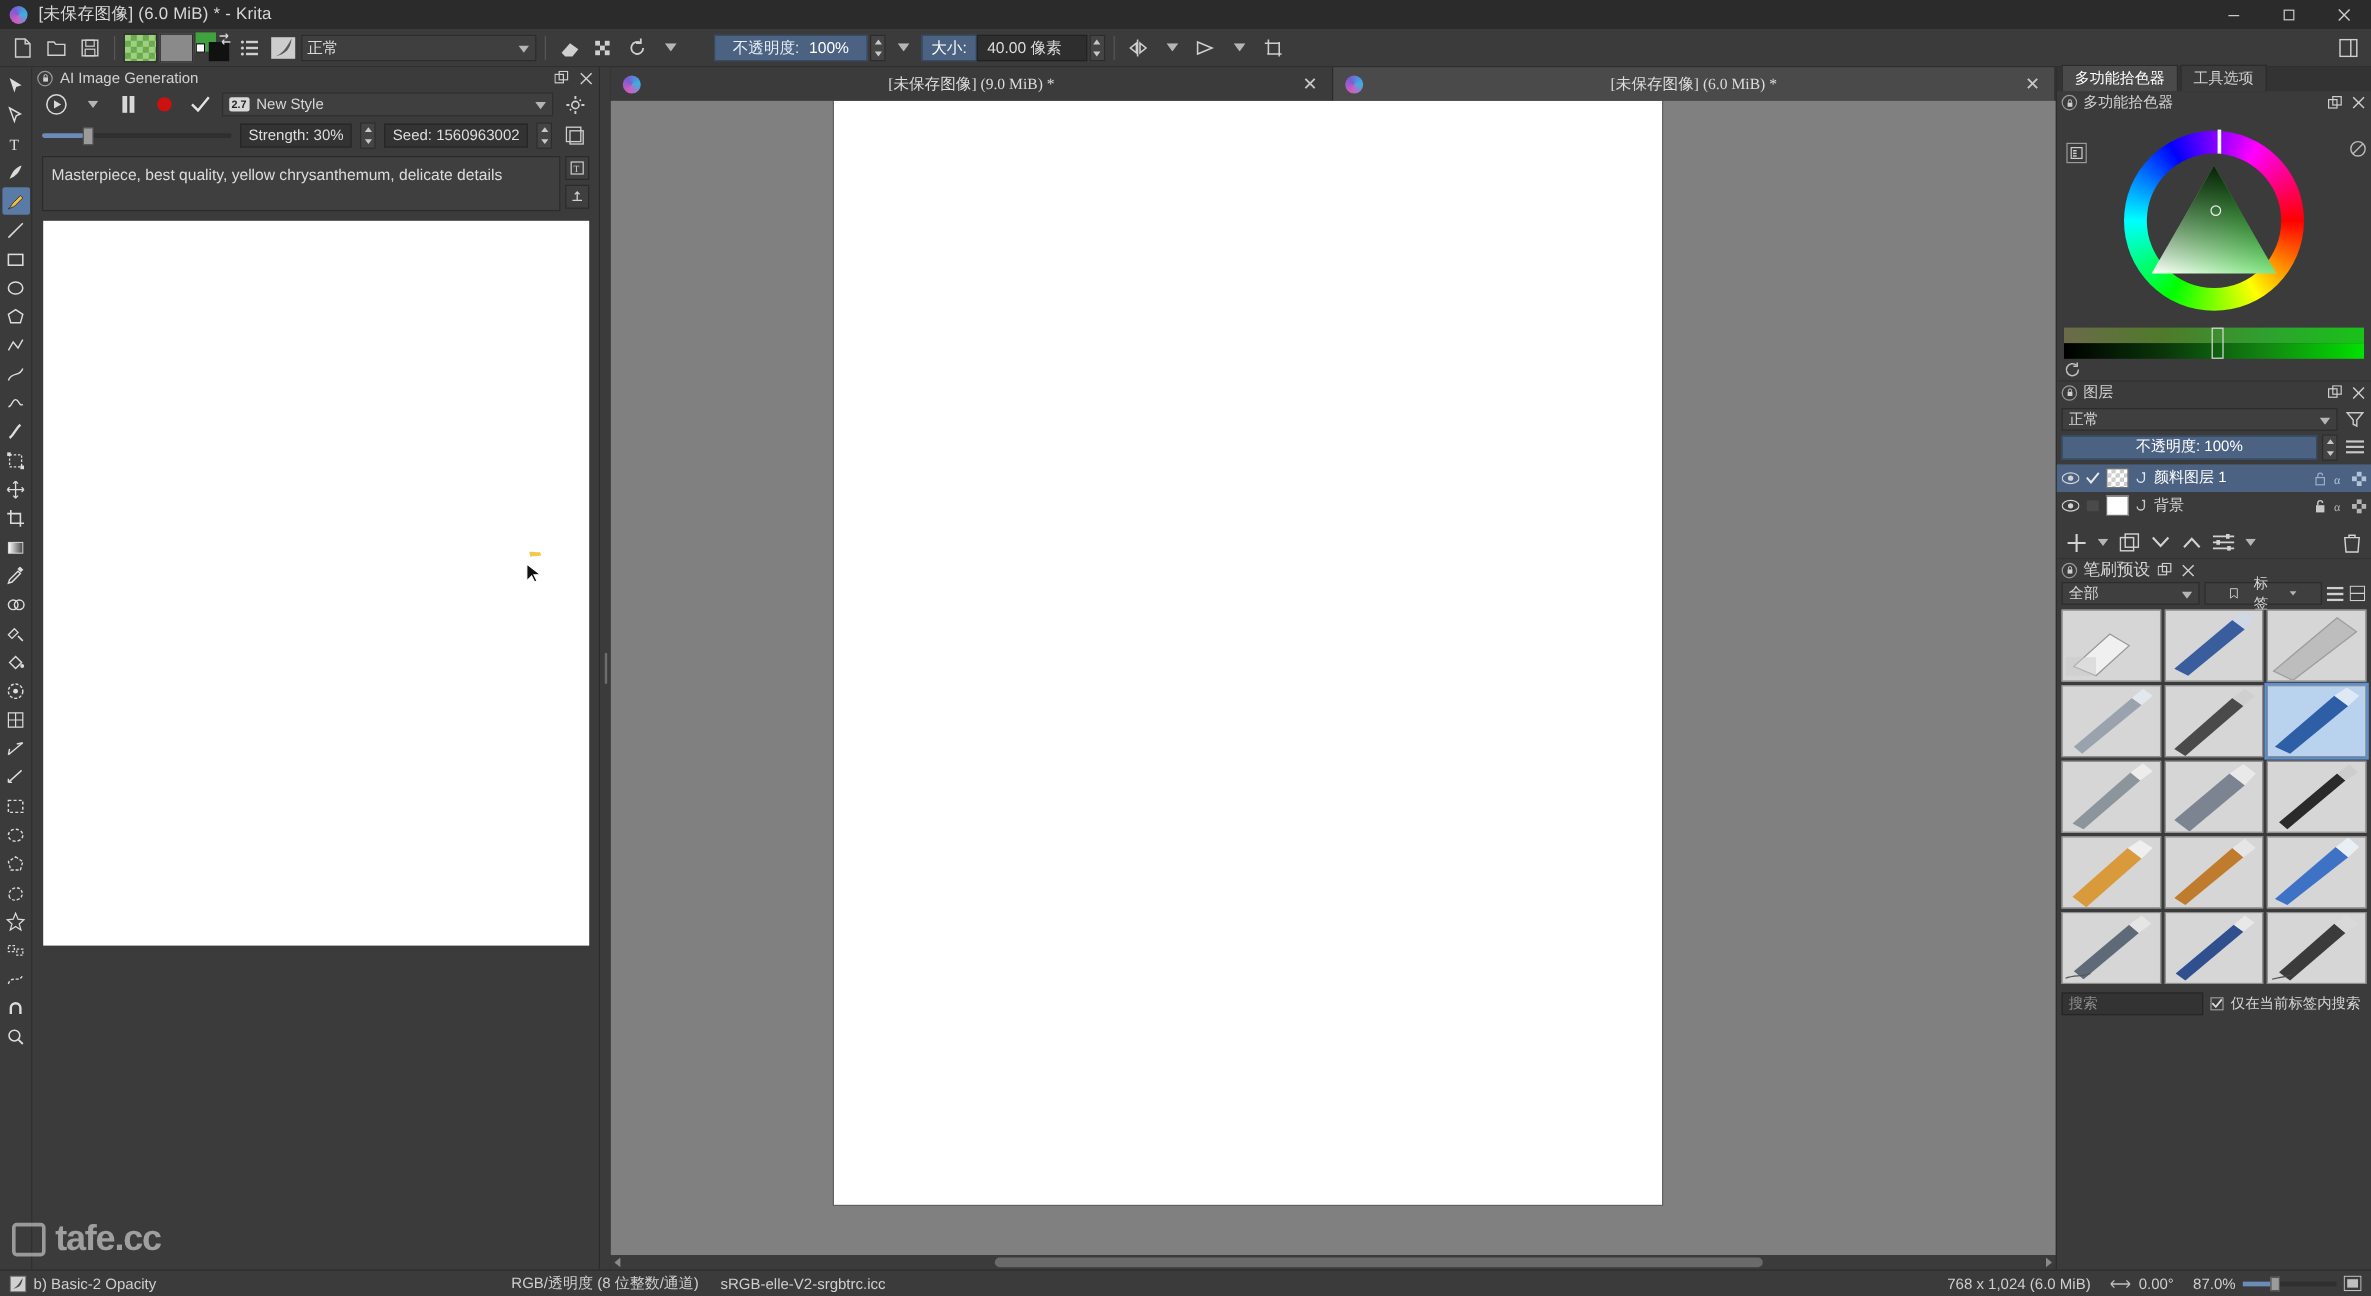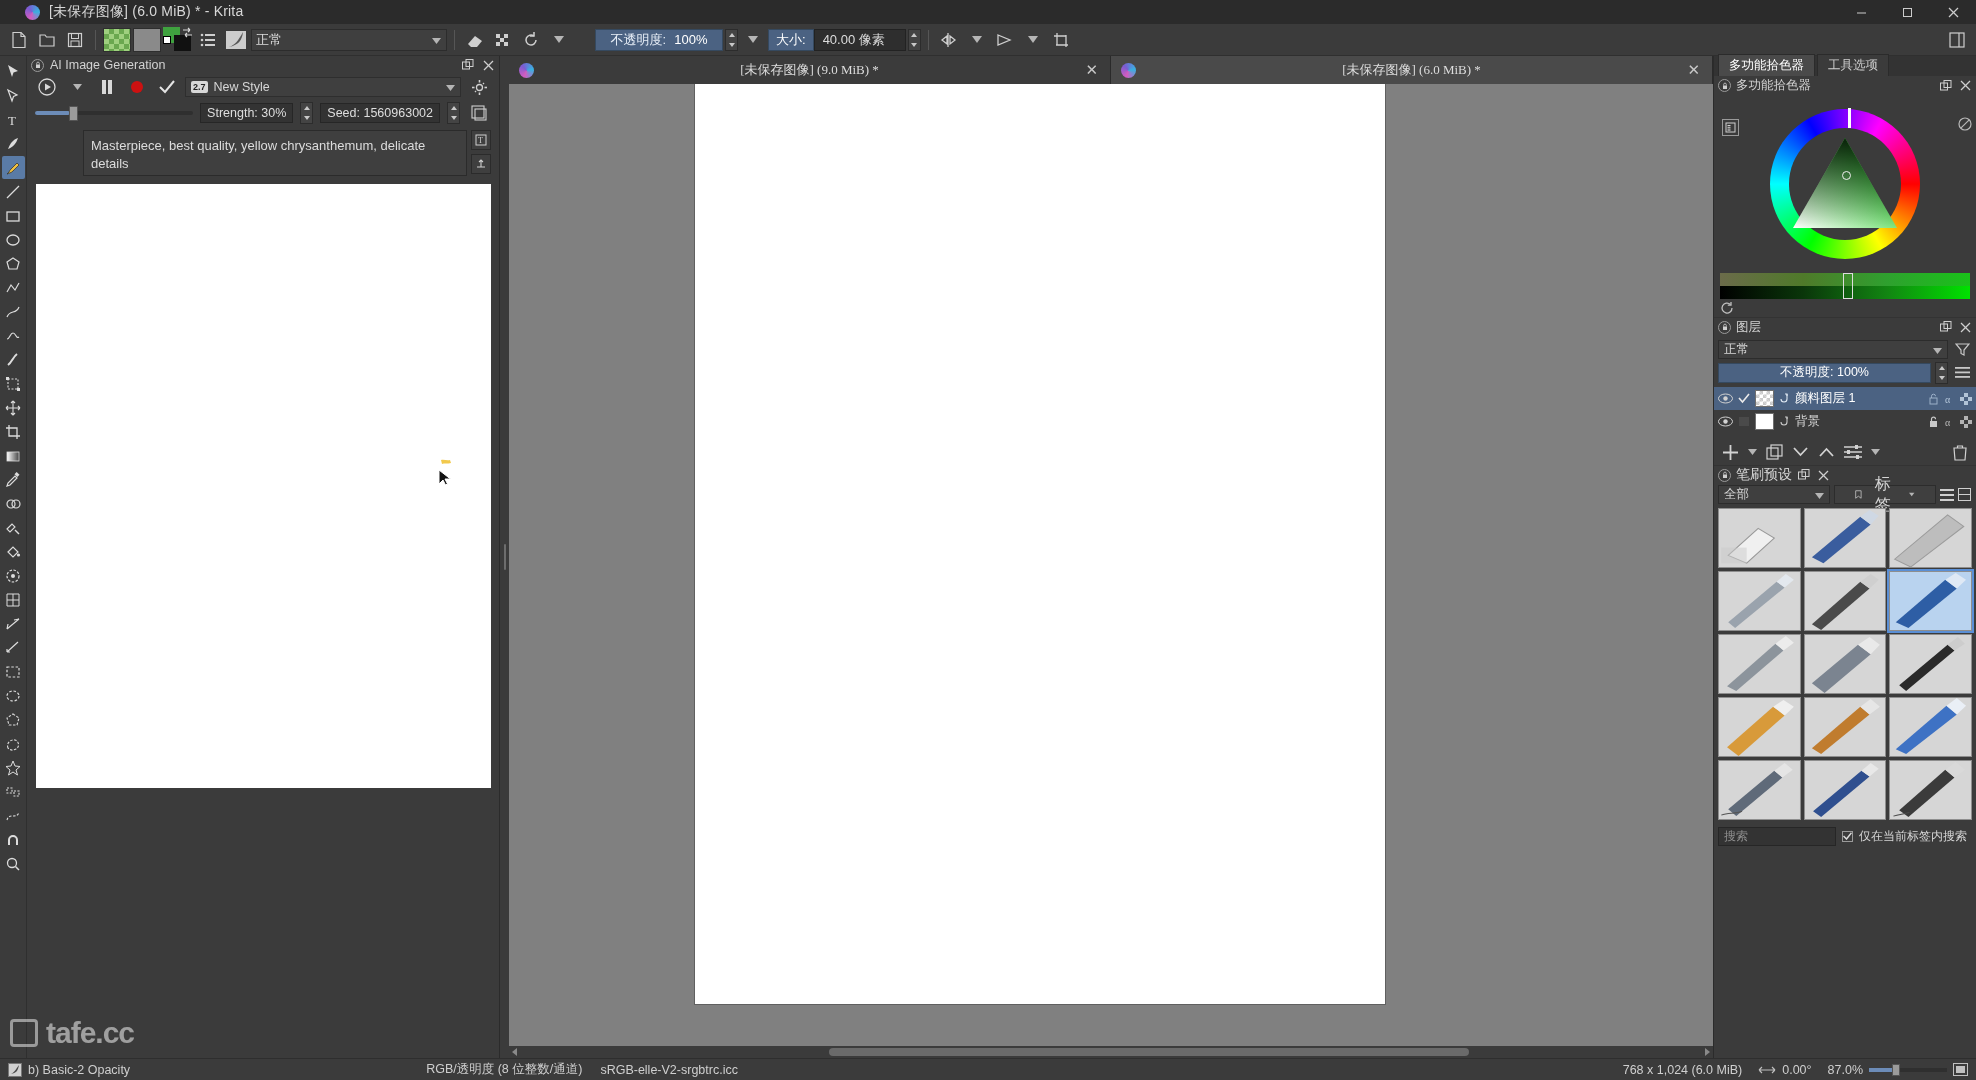--- a/index.html
+++ b/index.html
@@ -7,21 +7,21 @@
     width:1976px; height:1080px; overflow:hidden;
     background:#31363b;
     font-family:"Liberation Sans","DejaVu Sans",sans-serif;
     color:#d6d6d6; font-size:14px;
   }
   .app{ position:relative; width:1976px; height:1080px; display:flex; flex-direction:column; }
 
   
   .titlebar{
     height:24px; background:#2b2b2b; display:flex; align-items:center;
-    padding-left:25px; flex:0 0 24px; position:relative;
+    padding-left:8px; flex:0 0 24px; position:relative;
   }
   .krita-logo{ width:15px;height:15px;border-radius:50%;
     background:conic-gradient(from 200deg,#d35cc0,#7a5cd3,#3ab0e0,#d35cc0);
     margin-right:9px; }
   .title-text{ font-size:14px;color:#d8d8d8; letter-spacing:.2px;}
   .win-btns{ position:absolute; right:0; top:0; height:24px; display:flex;}
   .win-btn{ width:46px;height:24px;display:flex;align-items:center;justify-content:center;
     font-size:13px;color:#cfcfcf;}
   .win-btn svg{display:block;}
 
@@ -88,21 +88,21 @@
   .num-badge{ background:#d8d8d8;color:#222;font-size:9px;font-weight:bold;padding:1px 2px;border-radius:2px;}
   .ai-row2{ height:26px;display:flex;align-items:center;gap:7px;padding:0 8px;}
   .slider{ flex:1;height:18px;position:relative;display:flex;align-items:center;}
   .slider .track{ height:4px;width:100%;background:#2f2f2f;border-radius:2px;}
   .slider .fill{ position:absolute;left:0;height:4px;width:22%;background:#6c8cb8;border-radius:2px;}
   .slider .knob{ position:absolute;left:21.5%;width:9px;height:15px;background:#9b9b9b;border:1px solid #555;border-radius:1px;}
   .field-dark{ height:20px;background:#333;border:1px solid #262626;display:flex;align-items:center;
     padding:0 6px;font-size:12.5px;color:#dedede;}
   .prompt-wrap{ margin:4px 8px 0 8px;display:flex;gap:4px;}
   .prompt{ flex:1;height:46px;background:#3f3f3f;border:1px solid #2b2b2b;padding:6px 7px;
-    font-size:13px;color:#dcdcdc;line-height:1.35;margin-left:48px;}
+    font-size:13px;color:#dcdcdc;line-height:1.35;}
   .prompt-side{ width:20px;display:flex;flex-direction:column;gap:4px;}
   .mini-btn{ width:20px;height:20px;display:flex;align-items:center;justify-content:center;
     background:#3f3f3f;border:1px solid #2b2b2b;}
   .ai-canvas-area{ flex:1;display:flex;align-items:flex-start;justify-content:center;padding:8px 8px 16px 8px;position:relative;}
   .ai-canvas{ width:455px;height:604px;background:#fff;position:relative;}
   .cursor-dot{ position:absolute;left:402px;top:272px;width:24px;height:26px;}
 
   
   .vhandle{ width:9px;flex:0 0 9px;background:#3b3b3b;display:flex;align-items:center;justify-content:center;}
   .vhandle .grip{ width:2px;height:26px;background:#6d6d6d;border-radius:1px;}
@@ -163,21 +163,21 @@
   .thumb-white{ width:19px;height:17px;border:1px solid #6f6f6f;background:#fff;}
   .layer .nm{ flex:1;}
   .layer .icos{ display:flex;gap:5px;align-items:center;opacity:.85;}
   .layer-toolbar{ height:26px;display:flex;align-items:center;gap:9px;padding:0 8px;margin-top:6px;}
 
   .brush-head{ height:19px;display:flex;align-items:center;gap:5px;padding:0 4px;}
   .brush-filter{ height:21px;display:flex;align-items:center;gap:4px;padding:0 4px;}
   .bf-combo{ width:140px;height:19px;background:#3f3f3f;border:1px solid #2c2c2c;
     display:flex;align-items:center;padding:0 5px;font-size:12.5px;position:relative;}
   .tagbtn{ height:19px;background:#3f3f3f;border:1px solid #2c2c2c;display:flex;align-items:center;
-    gap:13px;padding:0 20px;font-size:16px;}
+    gap:13px;padding:0 20px;font-size:12px;}
   .brushgrid{ display:grid;grid-template-columns:repeat(3,1fr);gap:3px;padding:3px 4px;}
   .bcell{ height:60px;background:#cfcfcf;border:1px solid #8e8e8e;position:relative;overflow:hidden;}
   .bcell.sel{ outline:2px solid #5a8fd6;background:#bcd6f0;}
   .search-row{ height:22px;display:flex;align-items:center;gap:6px;padding:0 4px;margin-top:2px;}
   .search-inp{ width:118px;height:19px;background:#333;border:1px solid #262626;display:flex;
     align-items:center;padding:0 5px;font-size:12px;color:#8e8e8e;}
   .chk{ width:11px;height:11px;border:1px solid #9a9a9a;display:flex;align-items:center;justify-content:center;}
 
   
   .statusbar{ height:22px;flex:0 0 22px;background:#3b3b3b;display:flex;align-items:center;

